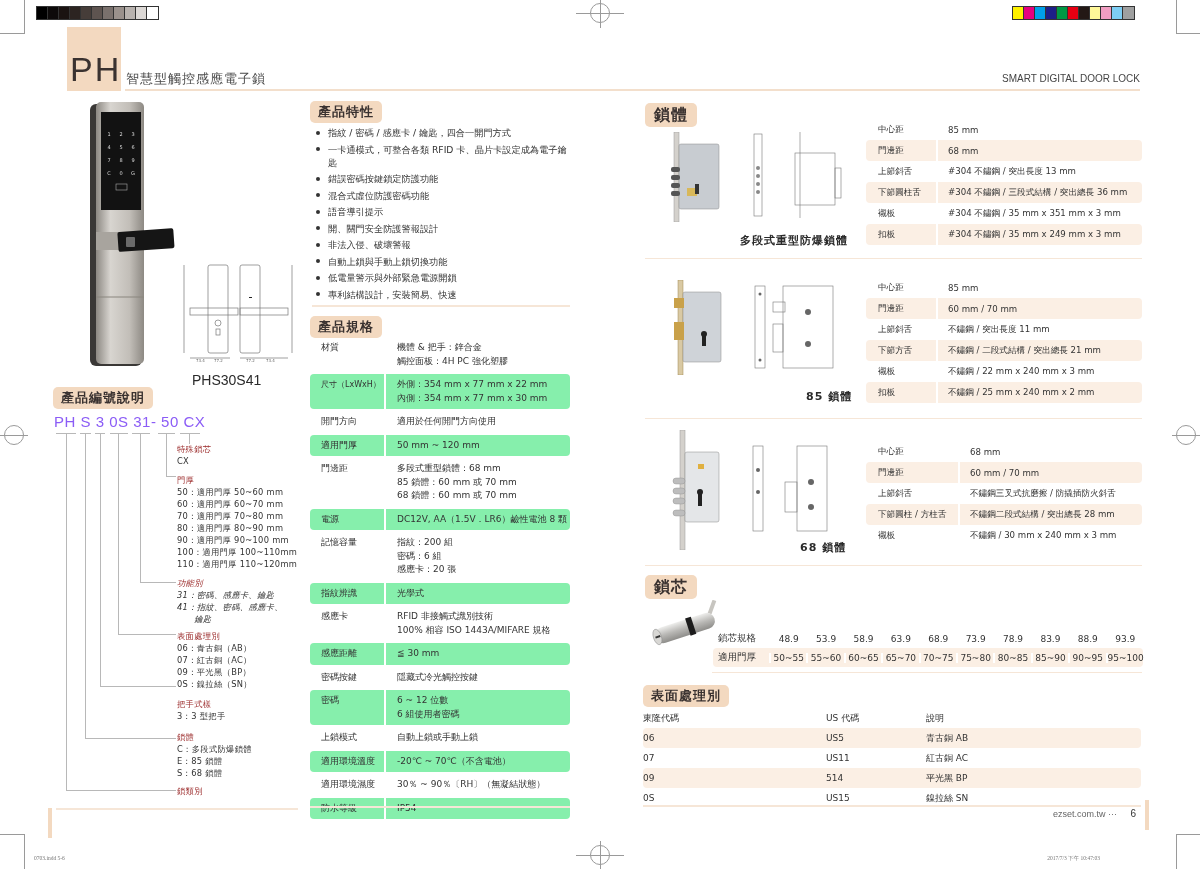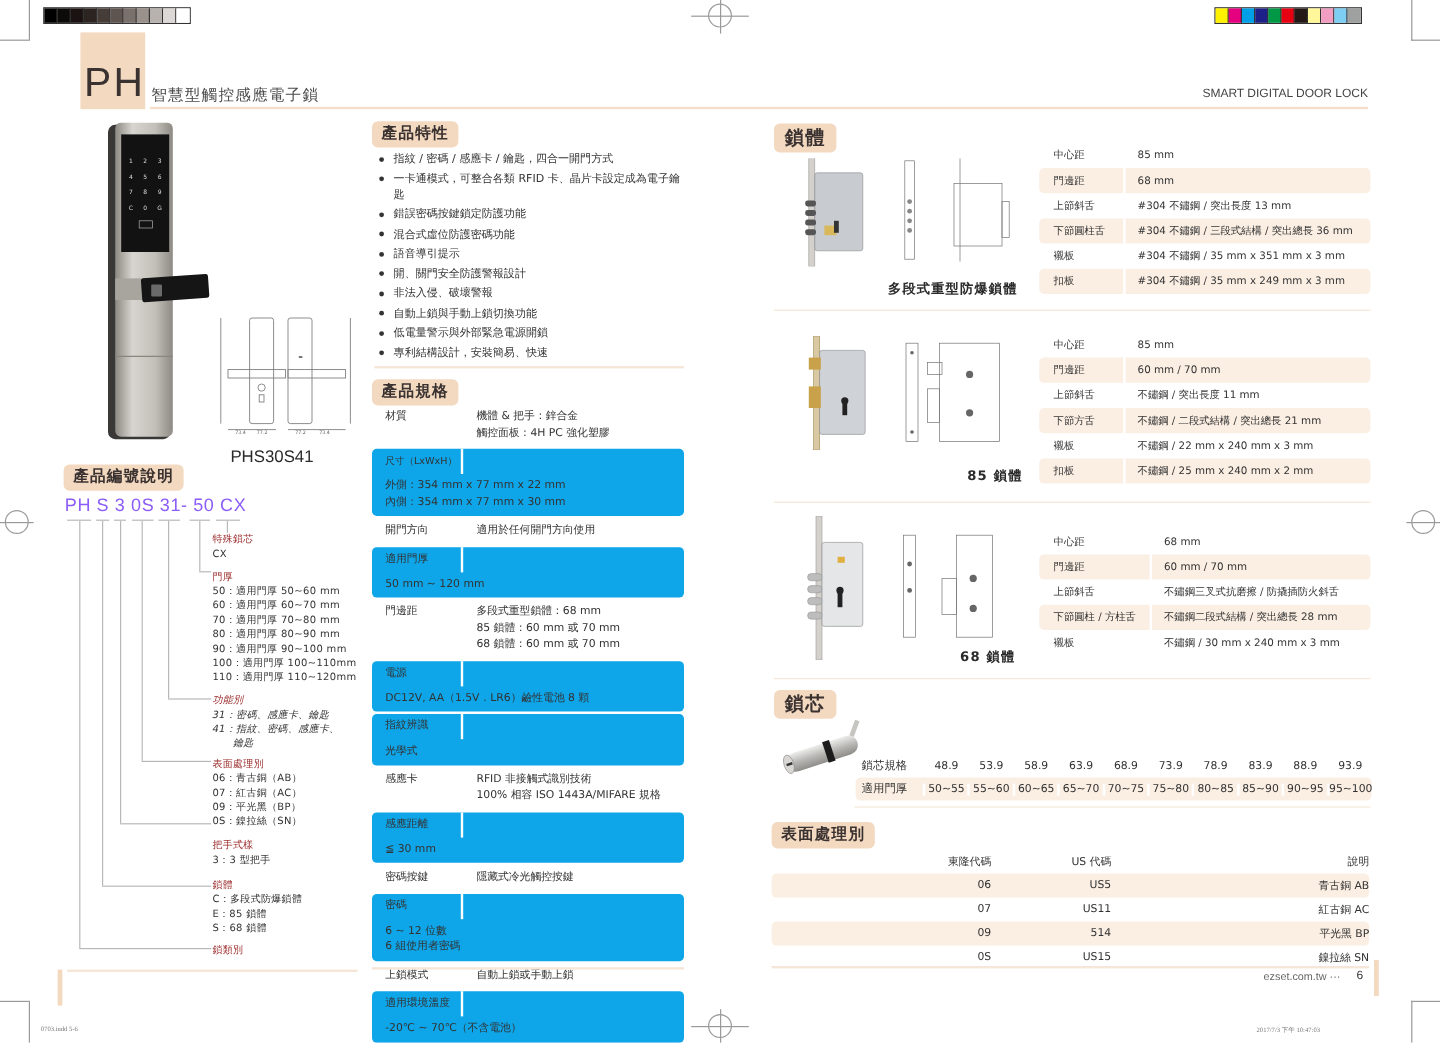--- a/index.html
+++ b/index.html
@@ -28,21 +28,21 @@
   
   .features { position: absolute; left: 312px; top: 126px; width: 260px; list-style: none; }
   .features li { position: relative; padding-left: 16px; font-size: 9.2px; line-height: 13px; margin-bottom: 3.5px; color: #333; }
   .features li::before { content: ""; position: absolute; left: 4px; top: 4.5px; width: 4px; height: 4px; border-radius: 50%; background: #333; }
 
   .rule { position: absolute; height: 2px; background: #f6e6d7; }
 
   
   .spec { position: absolute; left: 310px; top: 337px; width: 260px; }
   .spec-row { display: flex; border-radius: 4px; margin-bottom: 2px; }
-  .spec-row.shade { background: #0ea5e9; flex-direction: column; }
+  .spec-row.shade { background: #86efac; }
   .spec-row .k { width: 76px; padding: 4px 0 4px 11px; font-size: 9px; line-height: 13px; color: #333; border-right: 2px solid #fff; flex-shrink: 0; }
   .spec-row .v { flex: 1; padding: 4px 0 4px 11px; font-size: 9px; line-height: 13.5px; color: #333; }
   .spec-row .v div { white-space: nowrap; }
 
   
   .code-line { position: absolute; left: 54px; top: 413px; font-family: "Liberation Sans", sans-serif; font-size: 15px; color: #8b5cf6; letter-spacing: 0.5px; white-space: pre; }
   .code-group { position: absolute; left: 177px; font-size: 8.3px; line-height: 12px; color: #333; letter-spacing: 0.3px; }
   .code-group .h { color: #9b2a2a; }
   .tree-line { position: absolute; background: #b8b8b8; }
 
@@ -62,21 +62,21 @@
   .cyl-row { display: flex; height: 19px; align-items: center; border-radius: 4px; }
   .cyl-row.shade { background: #fbefe4; }
   .cyl-row .k { width: 56px; padding-left: 5px; font-size: 9.5px; color: #333; flex-shrink: 0; }
   .cyl-row .c { width: 37.4px; text-align: center; font-size: 9px; color: #333; border-left: 2px solid transparent; }
   .cyl-row.shade .c { border-left: 2px solid #fff; }
 
   
   .fin { position: absolute; left: 643px; top: 708px; width: 498px; }
   .fin-row { display: flex; height: 20px; align-items: center; border-radius: 4px; }
   .fin-row.shade { background: #fbefe4; }
-  .fin-row div { font-size: 9px; color: #333; text-align: right; }
+  .fin-row div { font-size: 9px; color: #333; text-align: left; }
   .fin-row .c1 { width: 183px; }
   .fin-row .c2 { width: 100px; }
   .fin-row .c3 { width: 215px; }
 
   .footer-url { position: absolute; right: 83px; top: 809px; font-family: "Liberation Sans", sans-serif; font-size: 9px; color: #666; }
   .footer-page { position: absolute; right: 64px; top: 808px; font-family: "Liberation Sans", sans-serif; font-size: 10px; color: #333; }
   .page-tab { position: absolute; width: 4px; height: 30px; background: #f3d9c0; }
   .slug { position: absolute; top: 855px; font-family: "Liberation Serif", serif; font-size: 5.5px; color: #777; }
 
   
@@ -315,20 +315,28 @@
         <div>85 鎖體：60 mm 或 70 mm</div>
         <div>68 鎖體：60 mm 或 70 mm</div>
       </div>
   </div>
   <div class="spec-row shade">
     <div class="k">電源</div>
     <div class="v">
         <div>DC12V, AA（1.5V．LR6）鹼性電池 8 顆</div>
       </div>
   </div>
+  <div class="spec-row">
+    <div class="k">記憶容量</div>
+    <div class="v">
+        <div>指紋：200 組</div>
+        <div>密碼：6 組</div>
+        <div>感應卡：20 張</div>
+      </div>
+  </div>
   <div class="spec-row shade">
     <div class="k">指紋辨識</div>
     <div class="v">
         <div>光學式</div>
       </div>
   </div>
   <div class="spec-row">
     <div class="k">感應卡</div>
     <div class="v">
         <div>RFID 非接觸式識別技術</div>

